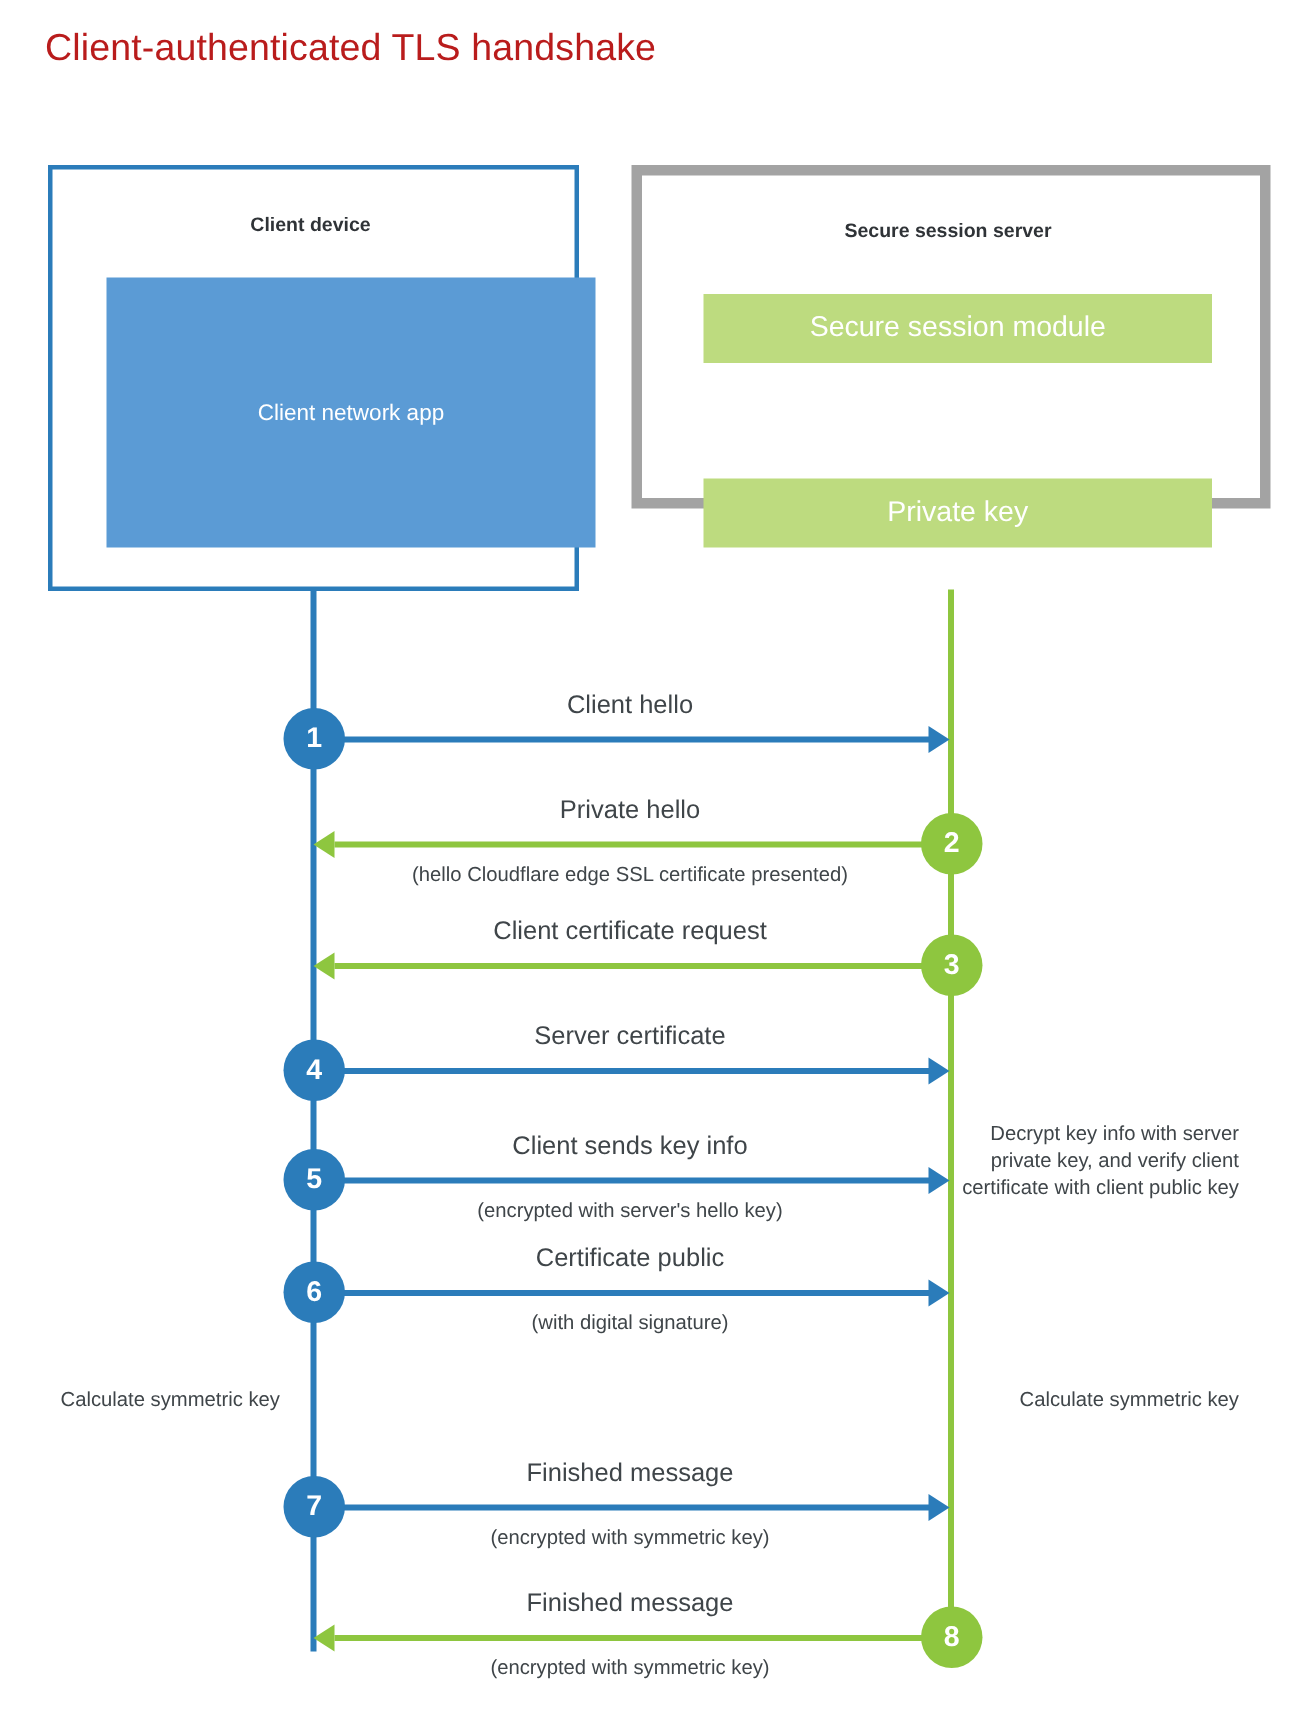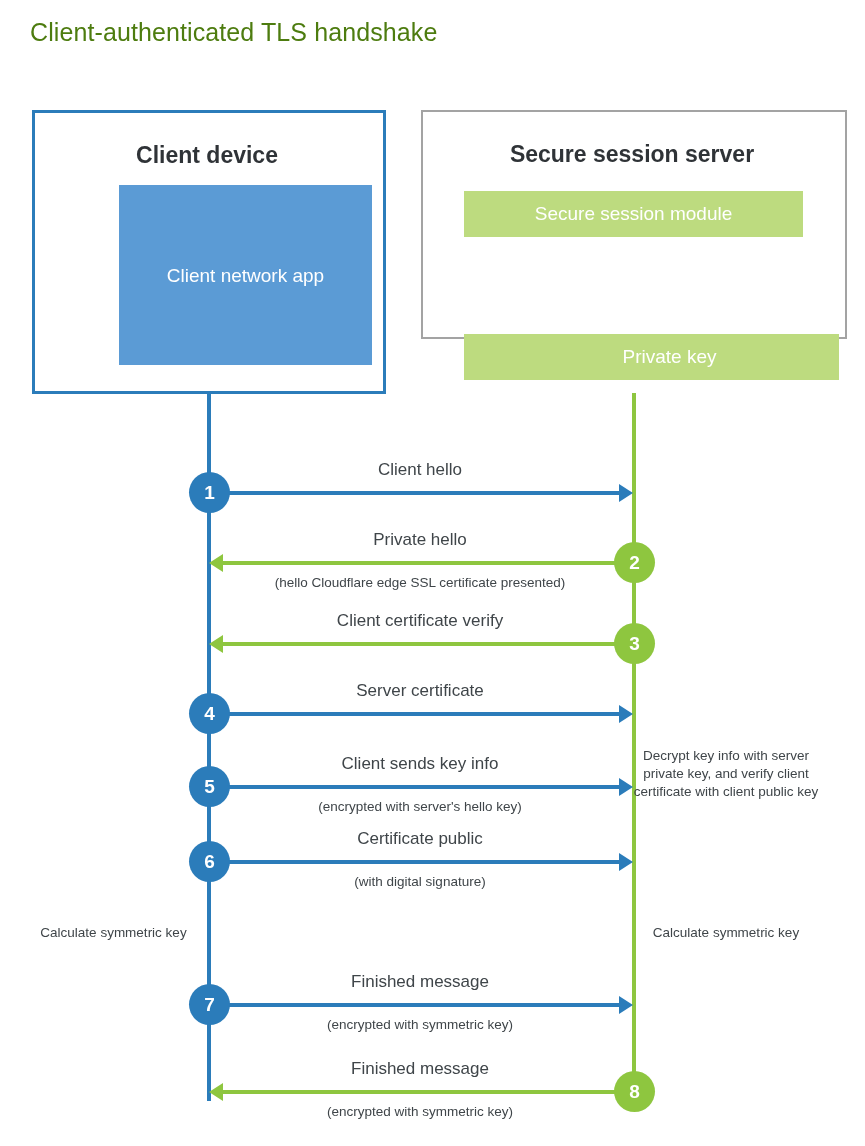--- a/index.html
+++ b/index.html
@@ -18,21 +18,21 @@
     overflow: hidden;
     background: #ffffff;
   }
   
   #page-title {
     position: absolute;
     left: 30px;
     top: 18px;
     font-size: 25px;
     font-weight: 400;
-    color: #4d7c0f;
+    color: #b91c1c;
     letter-spacing: 0.1px;
     white-space: nowrap;
   }
   
   .party-box {
     position: absolute;
     background: #ffffff;
     box-sizing: border-box;
   }
   #client-box {
@@ -40,65 +40,64 @@
     top: 110px;
     width: 354px;
     height: 284px;
     border: 3px solid #2b7cba;
   }
   #server-box {
     left: 421px;
     top: 110px;
     width: 426px;
     height: 229px;
-    border: 2px solid #a3a3a3;
+    border: 7px solid #a3a3a3;
   }
   .box-title {
     position: absolute;
     left: 0;
     right: 4px;
     top: 29px;
     text-align: center;
-    font-size: 23px;
+    font-size: 13px;
     font-weight: bold;
     color: #2f3337;
   }
   #client-app {
     position: absolute;
     left: 36px;
     top: 72px;
-    width: 253px;
+    width: 326px;
     height: 180px;
     background: #5b9bd5;
     color: #ffffff;
-    font-size: 19px;
+    font-size: 15px;
     line-height: 27px;
     text-align: center;
     display: flex;
     align-items: center;
     justify-content: center;
     padding: 0 10px;
     box-sizing: border-box;
-    margin-left: 48px;
   }
   .server-bar {
     position: absolute;
     left: 41px;
     width: 339px;
     height: 46px;
     background: #bddb7f;
     color: #ffffff;
     font-size: 19px;
     display: flex;
     align-items: center;
     justify-content: center;
   }
   #server-bar-0 { top: 79px; text-align: center; }
   #server-bar-1 { top: 142px; }
-  #server-bar-2 { top: 222px; padding-left: 36px; }
+  #server-bar-2 { top: 202px; }
 
   
   .lifeline {
     position: absolute;
     width: 4px;
   }
   #lifeline-client {
     left: 207px;
     top: 393px;
     height: 708px;
@@ -183,21 +182,21 @@
     color: #3f4549;
   }
   .side-note.left-note {
     left: 26px;
     width: 175px;
     text-align: center;
   }
   .side-note.right-note {
     left: 626px;
     width: 200px;
-    text-align: center;
+    text-align: right;
   }
 </style>
 </head>
 <body>
 
 <div id="canvas">
 
   <div id="page-title">Client-authenticated TLS handshake</div>
 
   <div id="client-box" class="party-box">
@@ -225,21 +224,21 @@
     <div class="msg-line"></div>
     <div class="msg-arrow"></div>
     <div class="msg-label">Private hello</div>
     <div class="msg-sub">(hello Cloudflare edge SSL certificate presented)</div>
   </div>
   <div class="step-badge green" style="top:542px">2</div>
 
   <div class="msg to-left green" style="top:644px">
     <div class="msg-line"></div>
     <div class="msg-arrow"></div>
-    <div class="msg-label">Client certificate verify</div>
+    <div class="msg-label">Client certificate request</div>
   </div>
   <div class="step-badge green" style="top:623px">3</div>
 
   <div class="msg to-right blue" style="top:714px">
     <div class="msg-line"></div>
     <div class="msg-arrow"></div>
     <div class="msg-label">Server certificate</div>
   </div>
   <div class="step-badge blue" style="top:693px">4</div>
 

